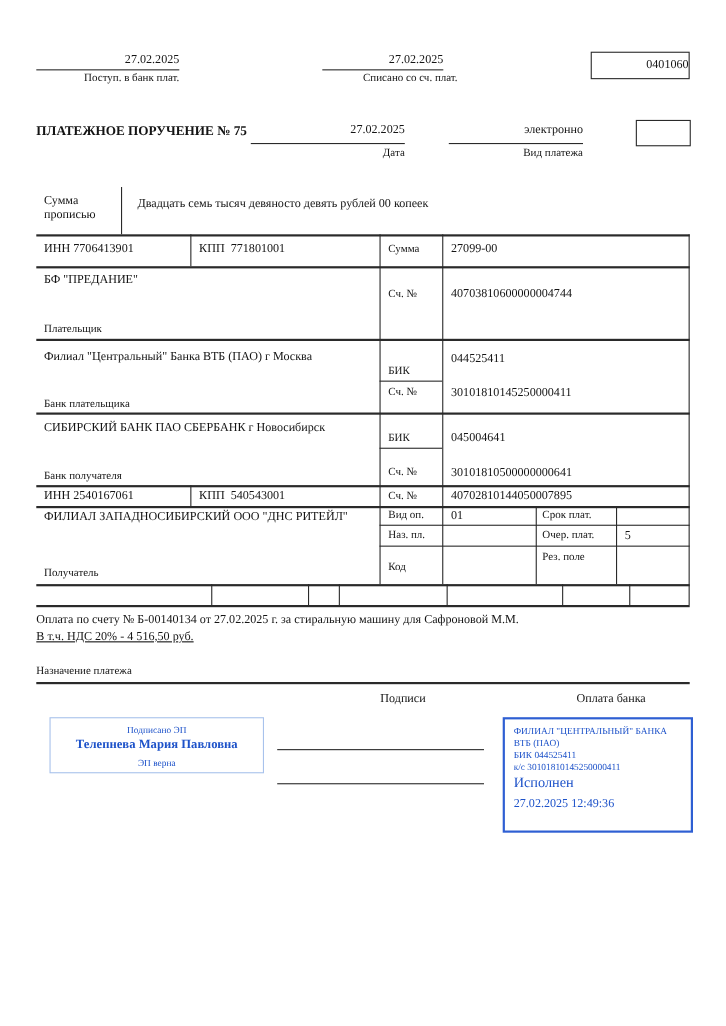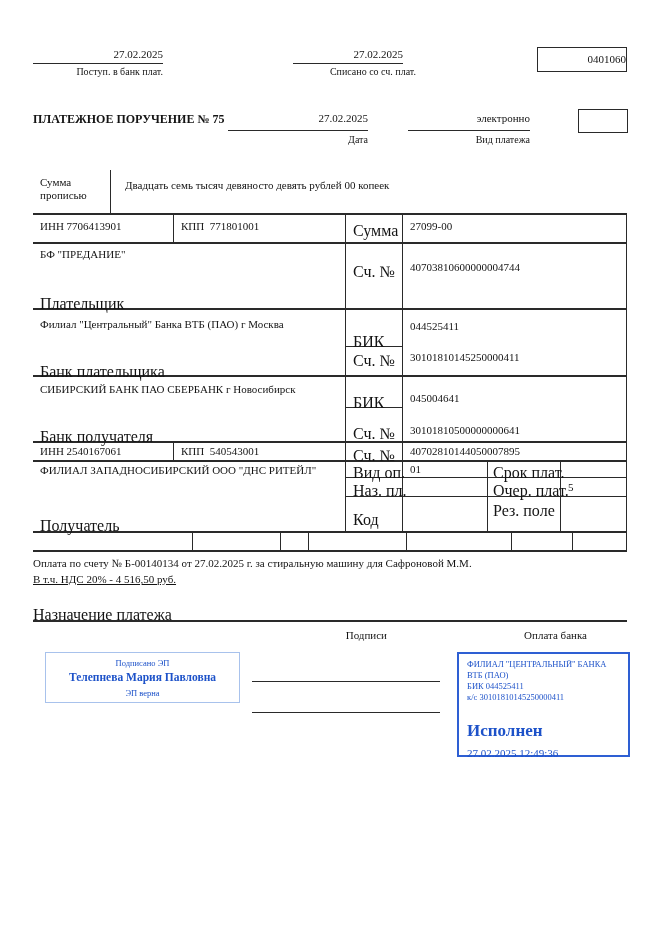--- a/index.html
+++ b/index.html
@@ -2,36 +2,36 @@
 <html><head>
 <meta charset="utf-8">
 <style>
   html,body{margin:0;padding:0;background:#ffffff;}
   .page{position:relative;width:660px;height:933px;background:#ffffff;overflow:hidden;
         font-family:"Liberation Serif","DejaVu Serif",serif;color:#141414;}
   .t{position:absolute;white-space:pre;font-size:11px;line-height:1.2;}
   .c{text-align:right;}
   .b{font-weight:bold;}
   .s10{font-size:10px;}
-  .s105{font-size:16px;}
+  .s105{font-size:10px;}
   .wrap{white-space:normal;}
   .hl{position:absolute;height:1px;background:#2a2a2a;}
   .hl2{position:absolute;height:2px;background:#2a2a2a;}
   .vl{position:absolute;width:1px;background:#2a2a2a;}
   .box{position:absolute;border:1px solid #2a2a2a;box-sizing:border-box;}
   .stamp-sign{position:absolute;left:45px;top:652px;width:195px;height:51px;
               border:1px solid #a8c2ec;box-sizing:border-box;text-align:center;
               color:#1d52c9;padding-top:5px;}
   .stamp-sign .sml{font-size:8.5px;line-height:1.2;}
   .stamp-sign .nm{font-size:11.5px;font-weight:bold;margin-top:3px;line-height:1.2;}
   .stamp-bank{position:absolute;left:457px;top:652px;width:173px;height:105px;
               border:2px solid #2e5fd3;box-sizing:border-box;color:#1d52c9;
               padding:5px 8px 0 8px;}
   .stamp-bank .ln{font-size:8.5px;line-height:1.3;white-space:pre;}
-  .stamp-bank .st{font-size:17px;font-weight:bold;margin-top:18px;}
+  .stamp-bank .st{font-size:13px;font-weight:normal;margin-top:0;}
   .stamp-bank .ts{font-size:11px;margin-top:6px;}
 </style>
 </head>
 <body>
 
 <div class="page">
 
   <div class="t c" style="left:33px;top:48px;width:130px;">27.02.2025</div>
   <div class="hl" style="left:33px;top:63px;width:130px;"></div>
   <div class="t c s10" style="left:33px;top:66px;width:130px;">Поступ. в банк плат.</div>

